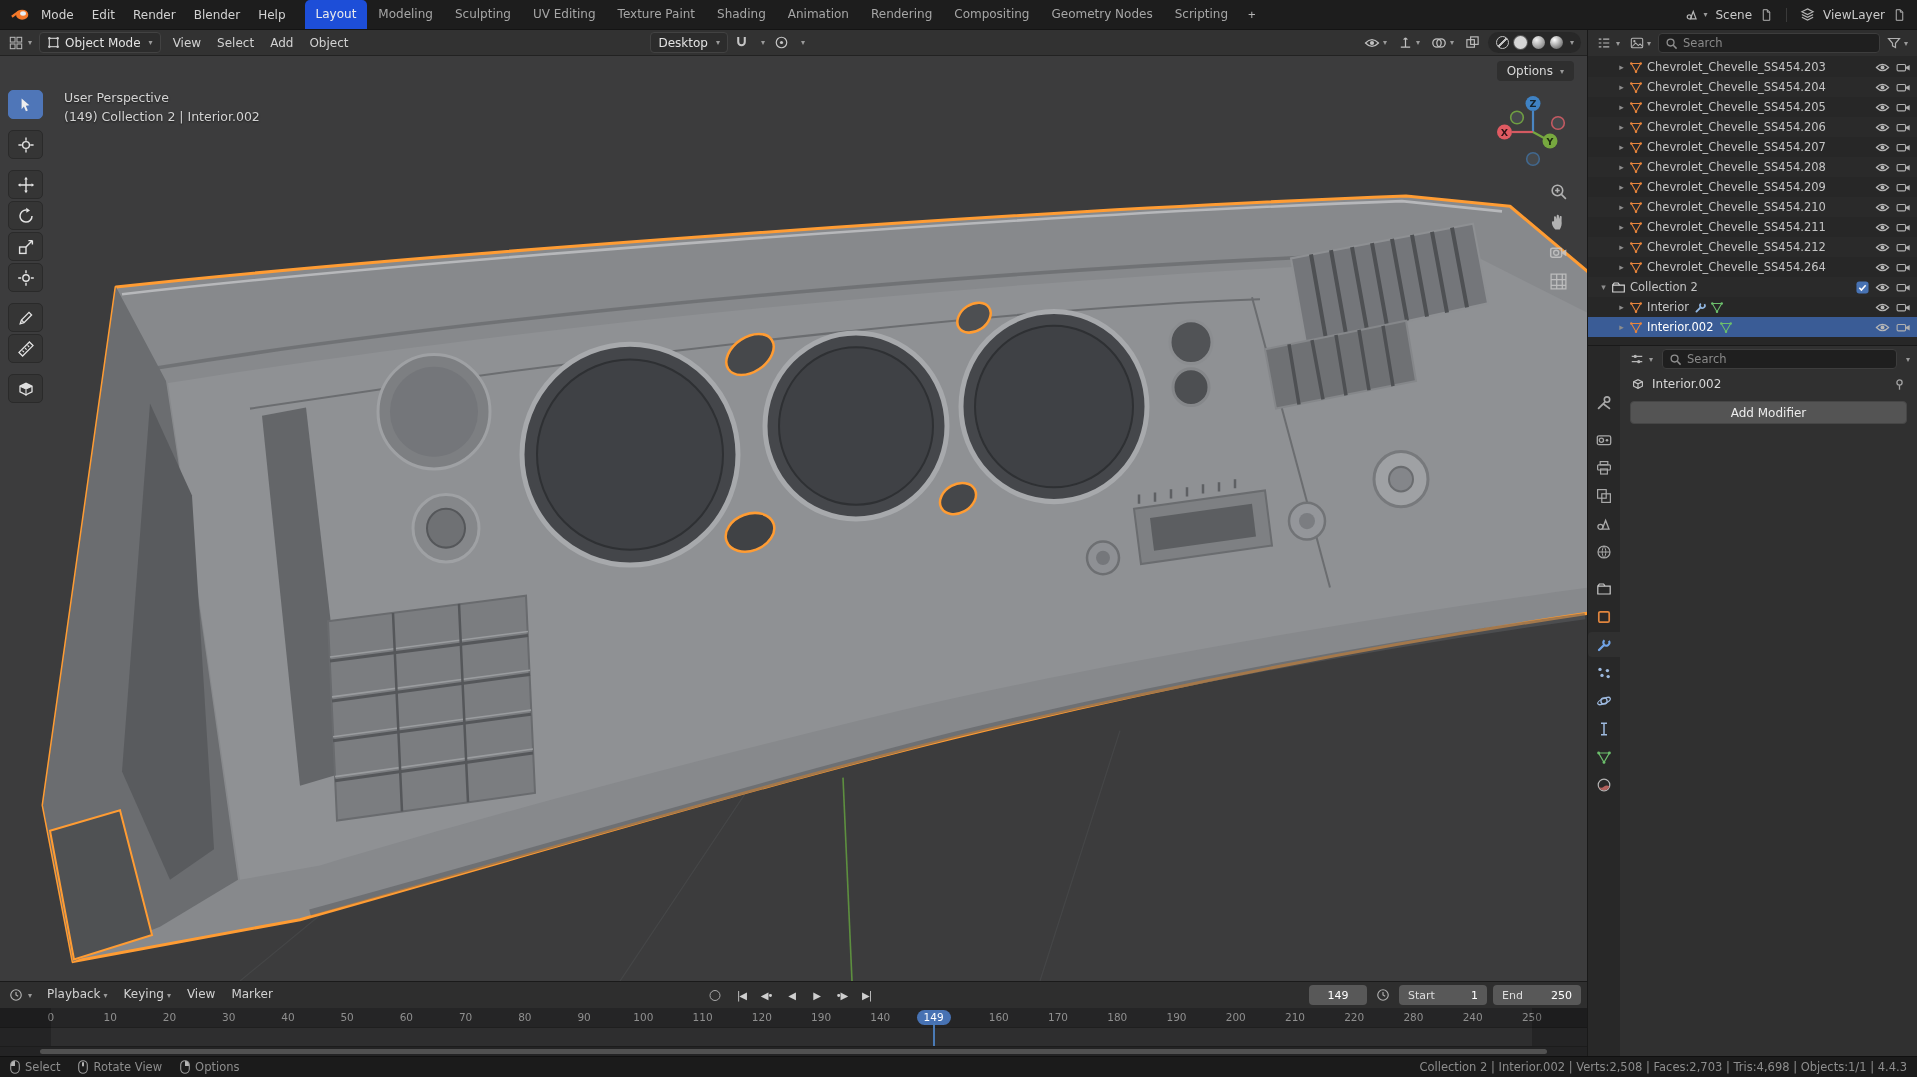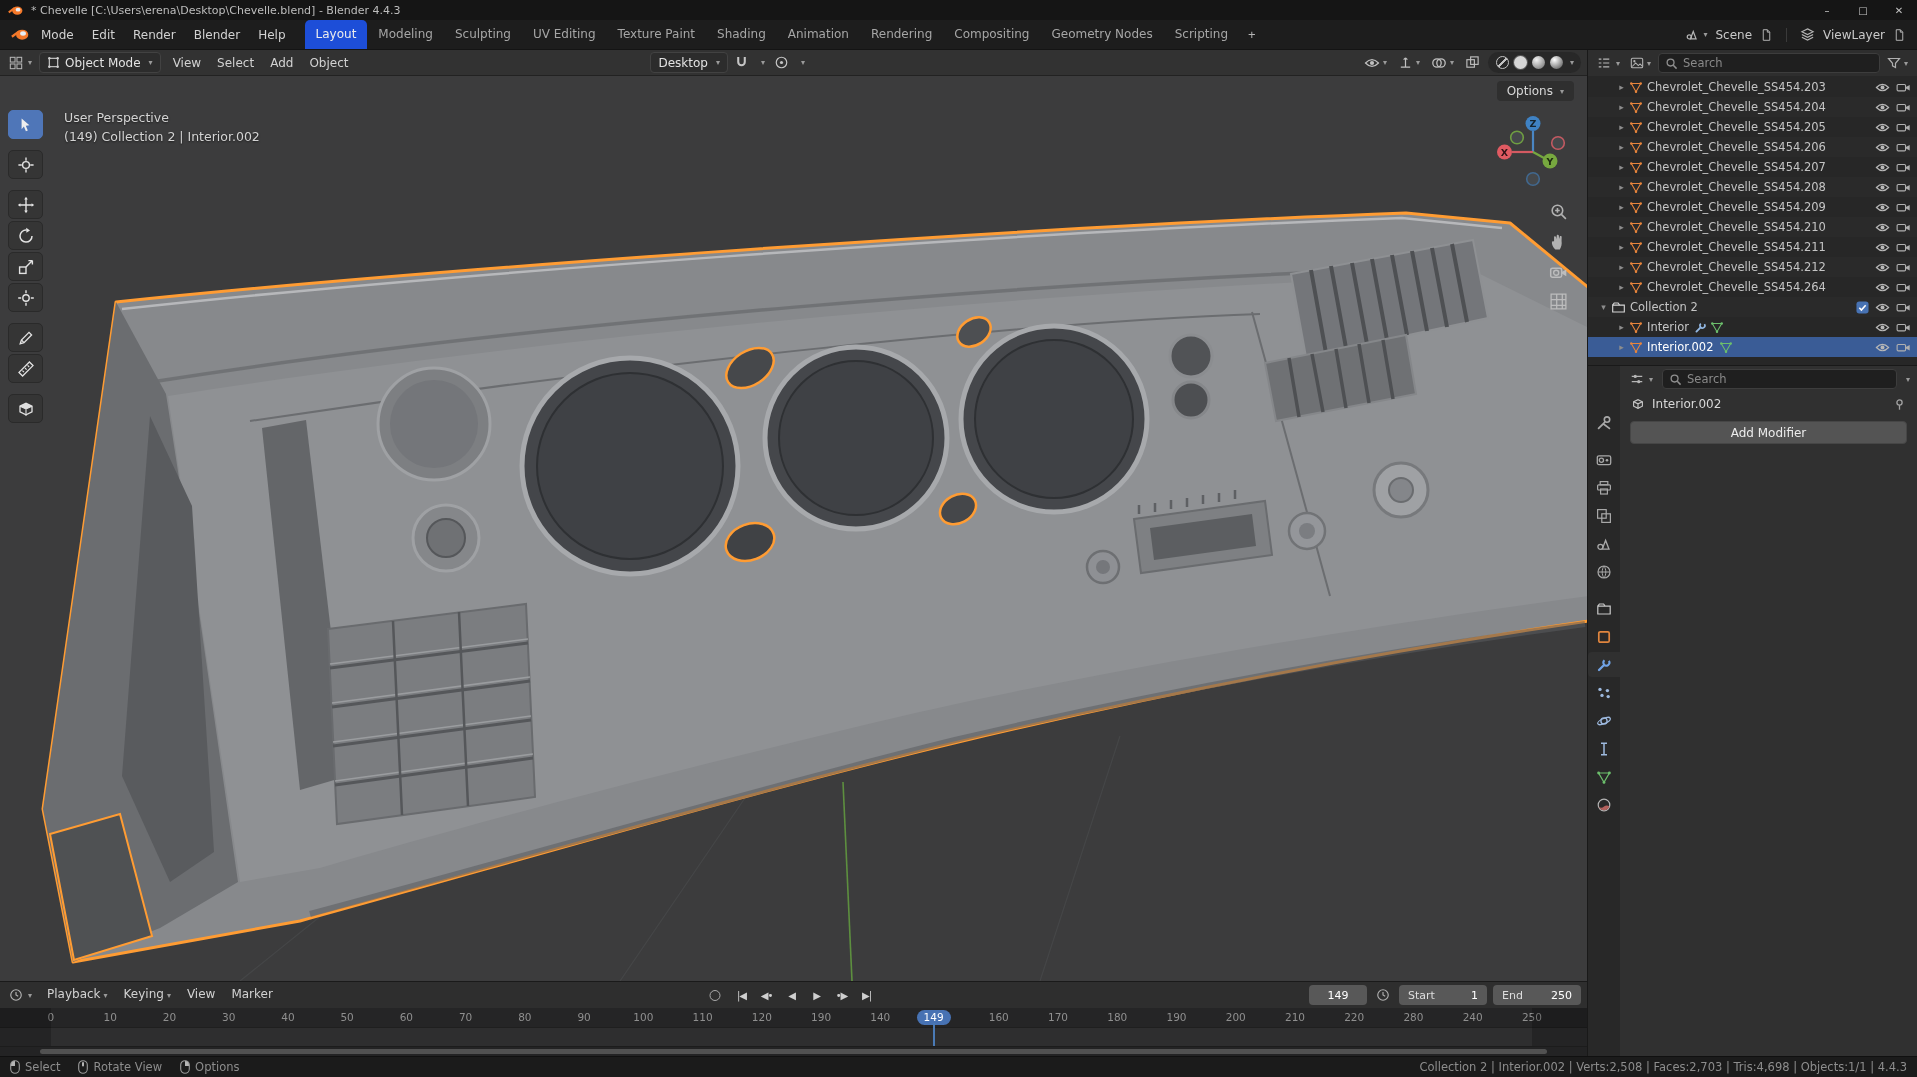--- a/index.html
+++ b/index.html
@@ -114,35 +114,20 @@
   .statusbar{height:21px;background:#1b1b1b;display:flex;align-items:center;padding:0 10px;font-size:11.5px;color:#8d8d8d;border-top:1px solid #101010;flex:0 0 auto}
   .hints{display:flex;gap:18px;align-items:center}
   .hint{display:flex;align-items:center;gap:5px}
   .stats{margin-left:auto;white-space:nowrap}
 </style>
 </head>
 <body>
 
 <div class="app">
 
-  <div class="titlebar">
-    <span>
-        <svg width="15" height="11" viewBox="0 0 20 14">
-          <path d="M1 9.5 9 3.5" stroke="#f5792a" stroke-width="2.6"></path>
-          <ellipse cx="12.4" cy="7.2" rx="6.8" ry="5.6" fill="#f5792a"></ellipse>
-          <ellipse cx="13.4" cy="5.9" rx="3.2" ry="2.5" fill="#e8eef5"></ellipse>
-        </svg>
-      </span>
-    <span>* Chevelle [C:\Users\erena\Desktop\Chevelle.blend] - Blender 4.4.3</span>
-    <div class="win-controls">
-      <span>–</span>
-      <span>□</span>
-      <span>✕</span>
-    </div>
-  </div>
 
   <div class="topbar">
     <span class="hicon">
         <svg width="18" height="13" viewBox="0 0 20 14">
           <path d="M1 9.5 9 3.5" stroke="#f5792a" stroke-width="2.6"></path>
           <ellipse cx="12.4" cy="7.2" rx="6.8" ry="5.6" fill="#f5792a"></ellipse>
           <ellipse cx="13.4" cy="5.9" rx="3.2" ry="2.5" fill="#e8eef5"></ellipse>
         </svg>
       </span>
     <nav id="topbar-menus" class="menus">

